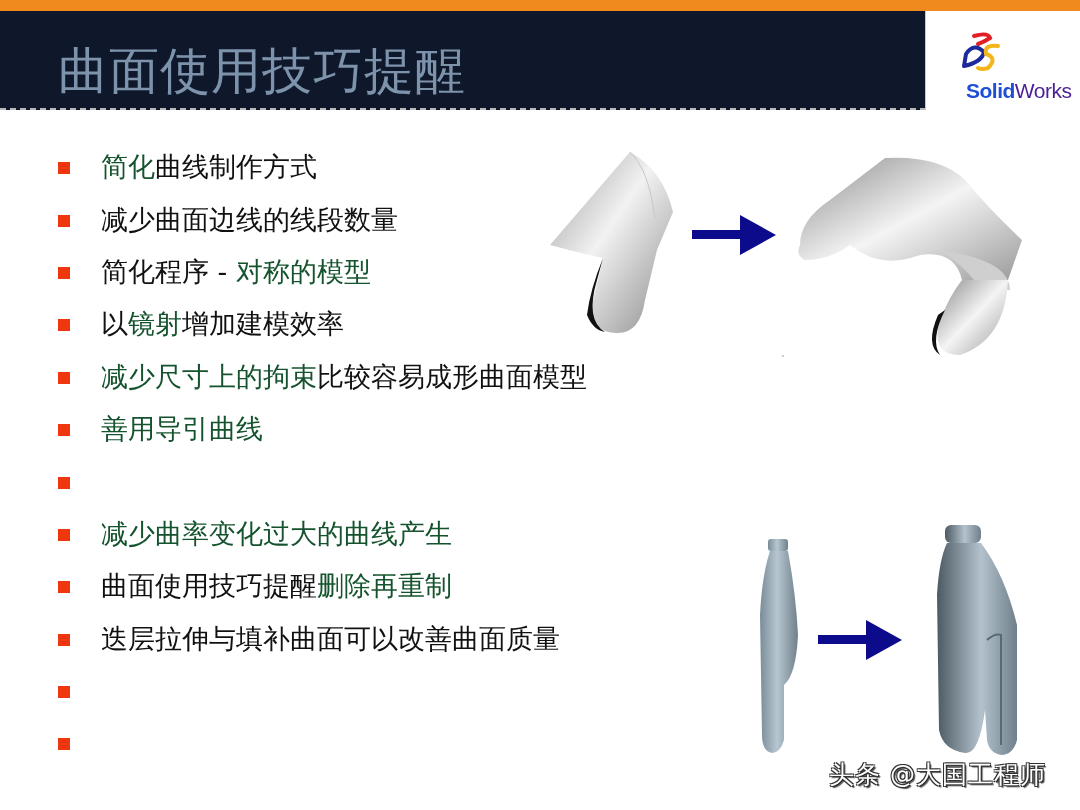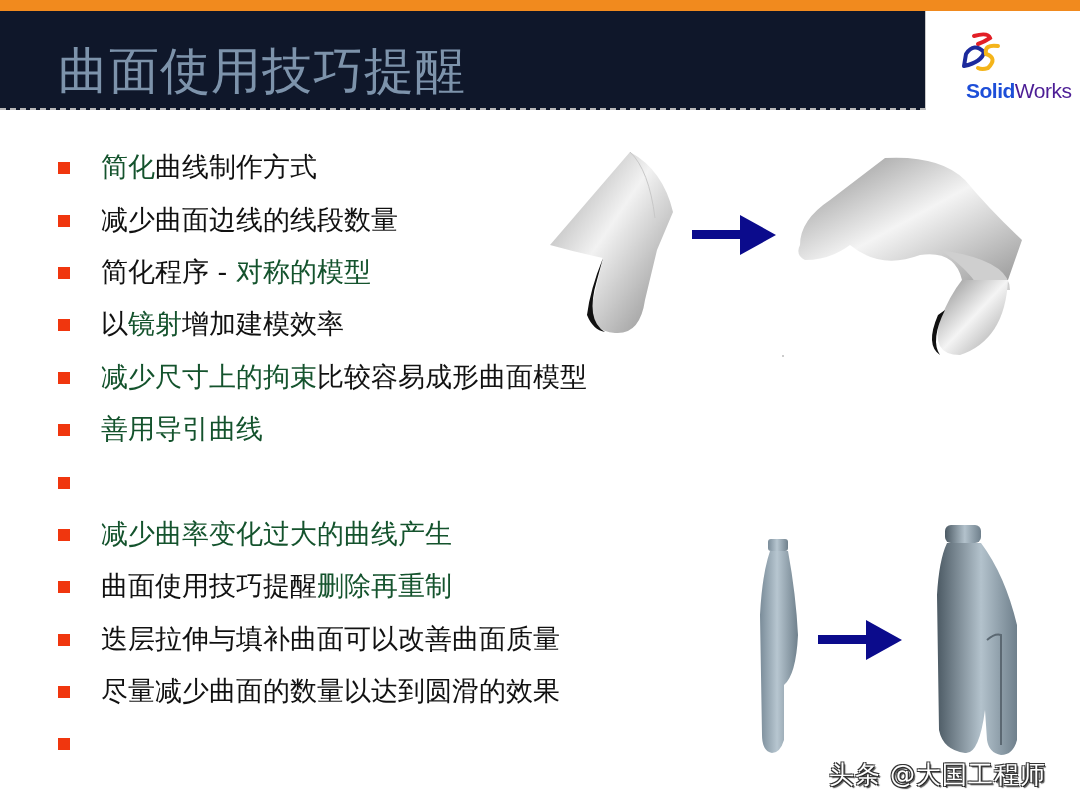--- a/index.html
+++ b/index.html
@@ -105,21 +105,20 @@
     <div class="bullet">
       <span class="marker"></span>
       <span class="txt"><span>曲面使用技巧提醒</span><span class="hl">删除再重制</span></span>
     </div>
     <div class="bullet">
       <span class="marker"></span>
       <span class="txt"><span>迭层拉伸与填补曲面可以改善曲面质量</span></span>
     </div>
     <div class="bullet">
       <span class="marker"></span>
-      <span class="txt"><span>尽量减少曲面的数量以达到圆滑的效果</span></span>
     </div>
     <div class="bullet">
       <span class="marker"></span>
     </div>
   </div>
 
 <svg class="figure" style="left:545px;top:140px;" width="140" height="200" viewBox="0 0 140 200">
   <defs>
     <linearGradient id="g1" x1="0" y1="0" x2="1" y2="1">
       <stop offset="0" stop-color="#9a9a9a"></stop>

